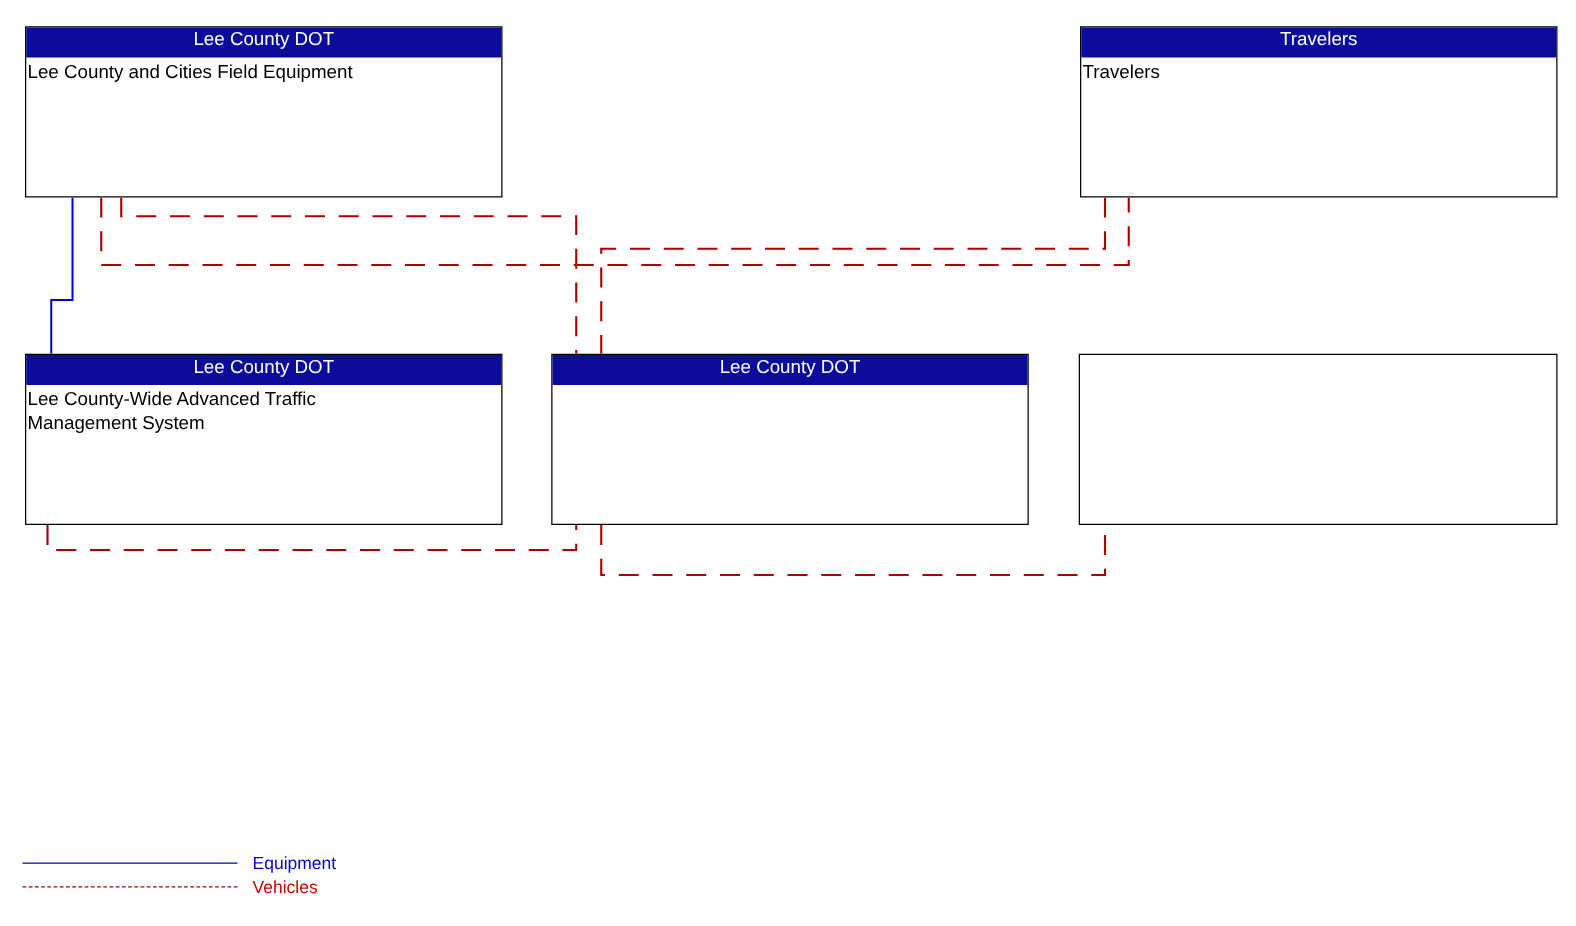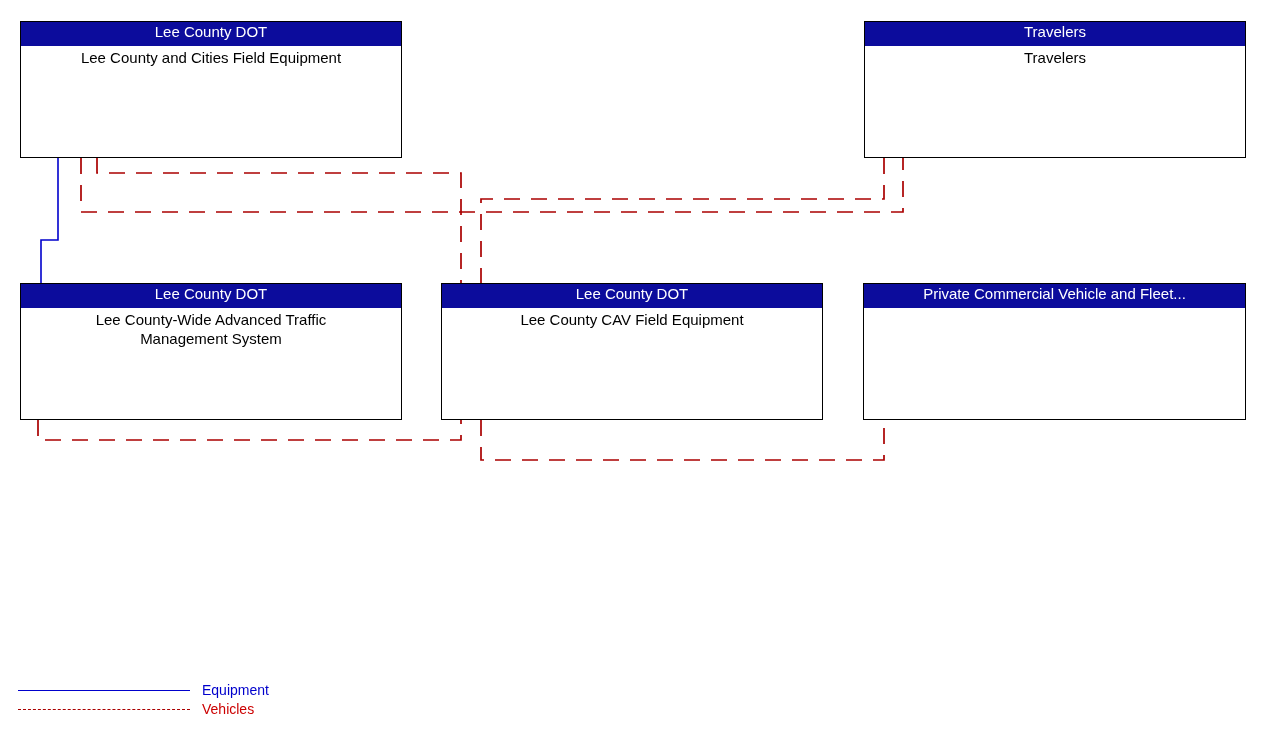--- a/index.html
+++ b/index.html
@@ -35,21 +35,21 @@
     height: 24px;
     text-align: center;
     white-space: nowrap;
     overflow: hidden;
     box-sizing: border-box;
   }
   .node-body {
     color: #000000;
     font-size: 15px;
     line-height: 19px;
-    text-align: center;
+    text-align: left;
     padding: 2px 1px 0 1px;
     box-sizing: border-box;
     white-space: pre-line;
   }
   .edge-layer {
     position: absolute;
     left: 0; top: 0;
     width: 1261px;
     height: 741px;
     z-index: 1;
@@ -126,25 +126,23 @@
   </div>
 
   <div class="node" style="left:20px; top:283px; width:382px; height:137px;">
     <div class="node-header">Lee County DOT</div>
     <div class="node-body">Lee County-Wide Advanced Traffic
 Management System</div>
   </div>
 
   <div class="node" style="left:441px; top:283px; width:382px; height:137px;">
     <div class="node-header">Lee County DOT</div>
-    <div class="node-body">Lee County CAV Field Equipment</div>
   </div>
 
   <div class="node" style="left:863px; top:283px; width:383px; height:137px;">
-    <div class="node-header">Private Commercial Vehicle and Fleet...</div>
   </div>
 
   <div class="legend">
     <div class="legend-row">
       <div class="legend-swatch existing"></div>
       <div class="legend-label existing">Equipment</div>
     </div>
     <div class="legend-row">
       <div class="legend-swatch planned"></div>
       <div class="legend-label planned">Vehicles</div>

